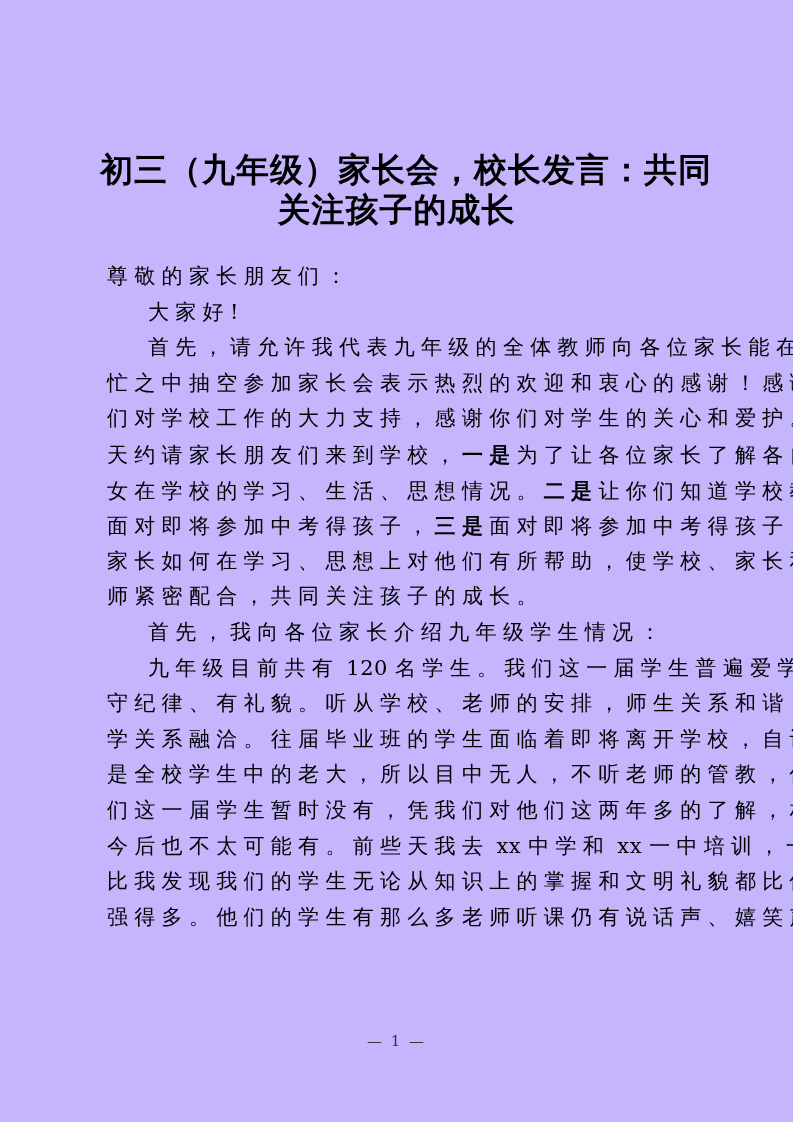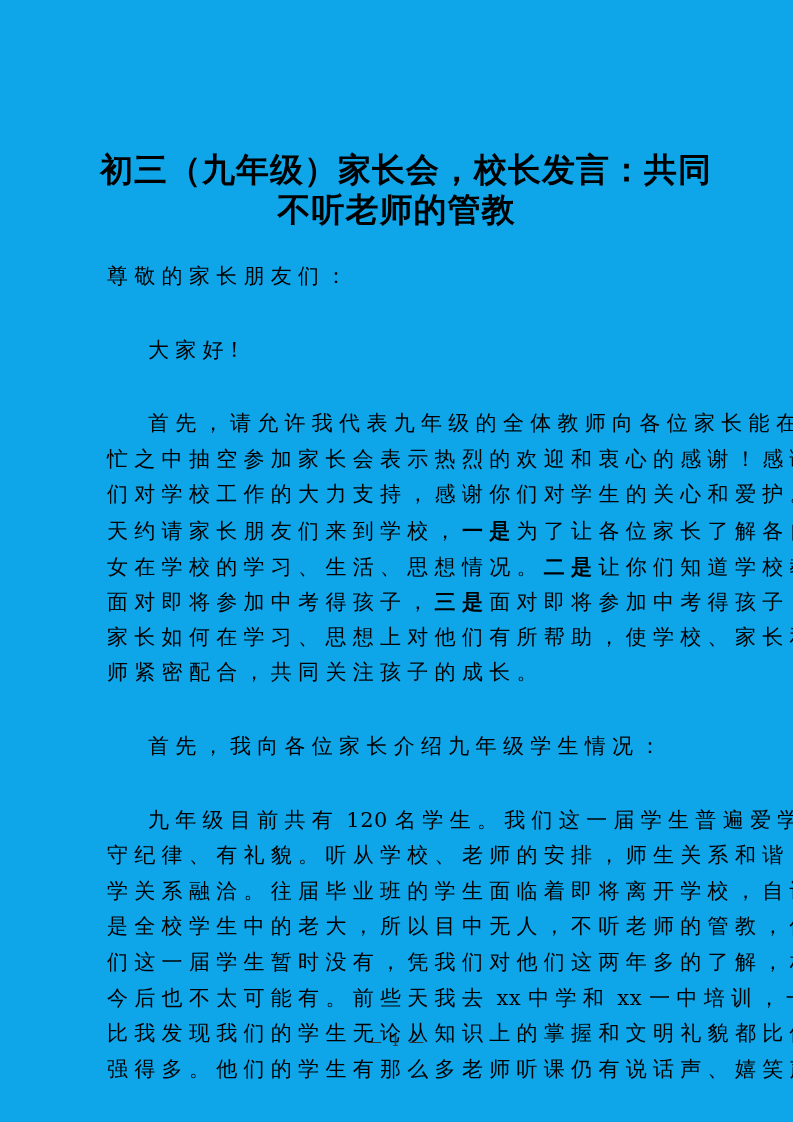--- a/index.html
+++ b/index.html
@@ -13,21 +13,21 @@
       position: relative;
       overflow: hidden;
       color: #000000;
       font-family: "DejaVu Serif", "Liberation Serif", serif;
     }
     .page {
       position: absolute;
       left: 0; top: 0;
       width: 793px;
       height: 1122px;
-      background: #0ea5e9;
+      background: #c4b5fd;
     }
     .title {
       position: absolute;
       left: 100px;
       top: 150px;
       width: 593px;
       text-align: center;
       font-family: "DejaVu Sans", "Liberation Sans", sans-serif;
       font-weight: bold;
       font-size: 33px;
@@ -43,41 +43,41 @@
       font-size: 21px;
       line-height: 35.6px;
       letter-spacing: 6.3px;
       text-align: justify;
     }
     .body-text .ln {
       display: block;
       white-space: nowrap;
       height: 35.6px;
     }
-    .body-text .indent { padding-left: 41px; margin-top: 38px; }
+    .body-text .indent { padding-left: 41px; }
     .body-text b { font-weight: bold; }
     .body-text .latin { letter-spacing: 0.5px; }
     .page-number {
       position: absolute;
       left: 0;
       width: 793px;
       top: 1032px;
       text-align: center;
       font-size: 15px;
       color: #333333;
       letter-spacing: 2px;
     }
   </style>
 </head>
 <body>
 
 <div class="page">
   <div class="title">
     <span class="line">初三（九年级）家长会，校长发言：共同</span>
-    <span class="line">不听老师的管教</span>
+    <span class="line">关注孩子的成长</span>
   </div>
 
   <div class="body-text">
     <span class="ln">尊敬的家长朋友们：</span>
     <span class="ln indent">大家好!</span>
     <div id="body-lines">
         <span class="ln indent"><span>首先，请允许我代表九年级的全体教师向各位家长能在百</span></span>
         <span class="ln"><span>忙之中抽空参加家长会表示热烈的欢迎和衷心的感谢！感谢你</span></span>
         <span class="ln"><span>们对学校工作的大力支持，感谢你们对学生的关心和爱护。今</span></span>
         <span class="ln"><span>天约请家长朋友们来到学校，</span><b>一是</b><span>为了让各位家长了解各自子</span></span>

